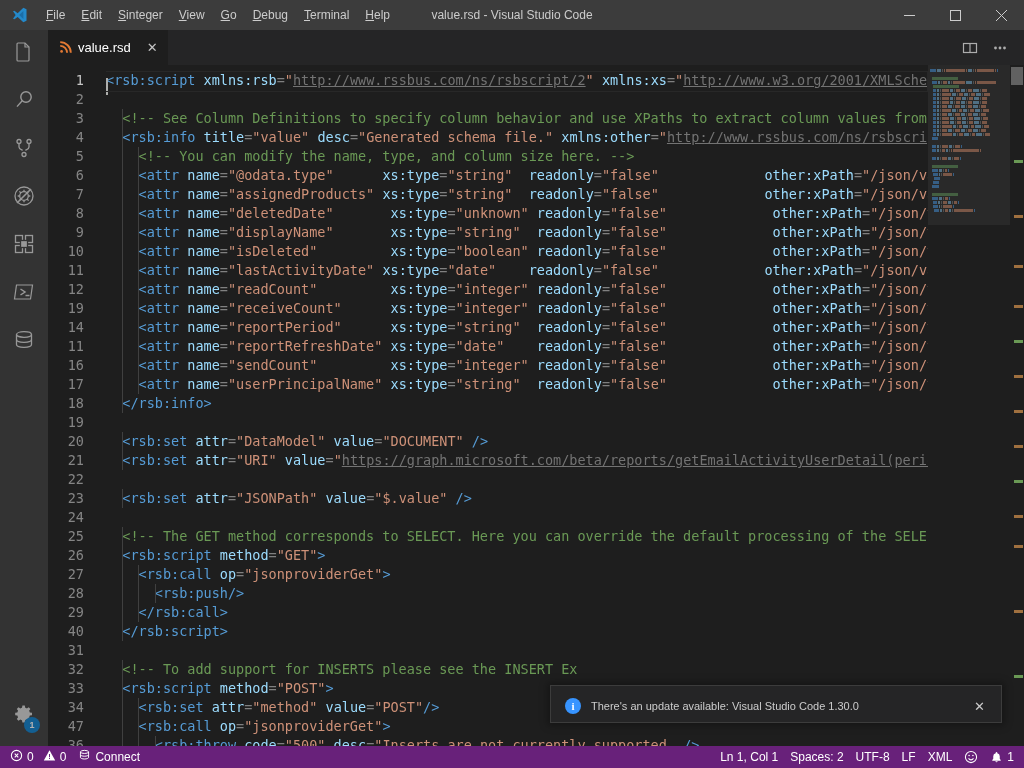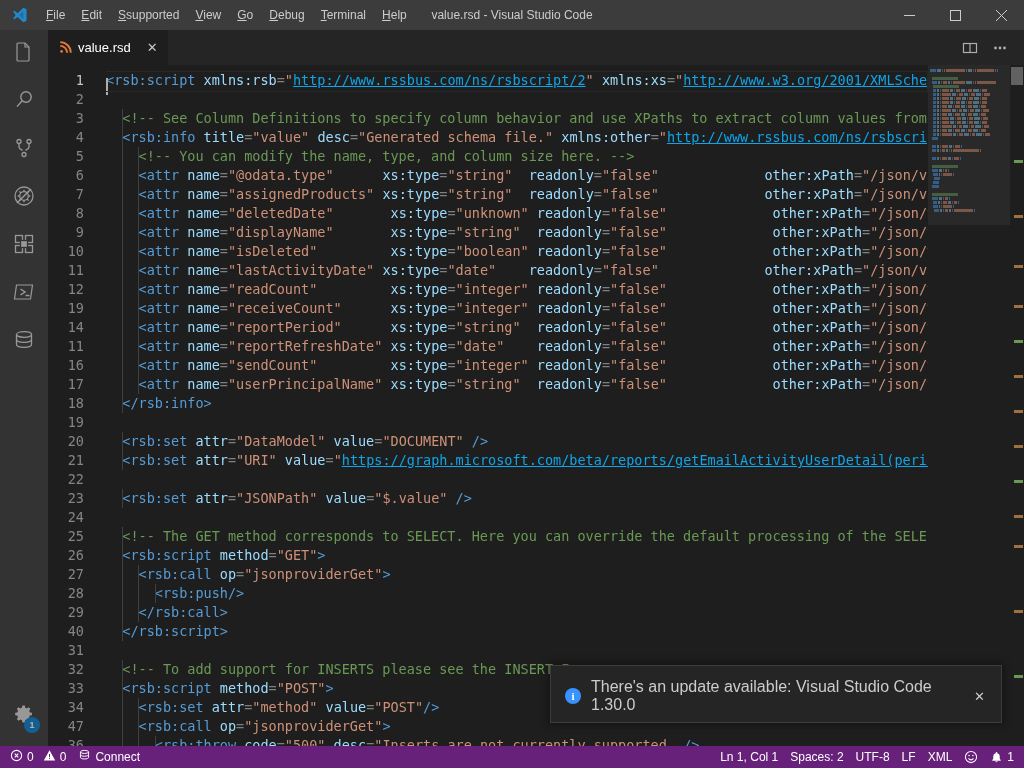--- a/index.html
+++ b/index.html
@@ -81,21 +81,21 @@
   .code .ln { height: 19px; position: relative; }
   .code .ln.cursorline::after {
     content: ""; position: absolute; left: -58px; right: 0; top: 0; height: 19px;
     border: 1px solid #282828; pointer-events: none;
   }
   .tag { color: #569cd6; }
   .attr { color: #9cdcfe; }
   .str { color: #ce9178; }
   .cmt { color: #6a9955; }
   .pun { color: #808080; }
-  .lnk { color: #0ea5e9; text-decoration: underline; }
+  .lnk { color: #737373; text-decoration: underline; }
   .plain { color: #d4d4d4; }
   .indent {
     border-left: 1px solid #404040; position: absolute; top: 0; bottom: 0; width: 0;
   }
   .cursor {
     display: inline-block; width: 2px; height: 17px; background: #aeafad;
     vertical-align: text-bottom; position: absolute; left: 0; top: 7px;
   }
 
   
@@ -116,21 +116,21 @@
     position: absolute; right: 22px; bottom: 45px; width: 452px; background: #252526;
     border: 1px solid #3c3c3c; box-shadow: 0 0 8px 2px rgba(0,0,0,0.36);
     z-index: 50; padding: 0;
   }
   .notif-row { display: flex; align-items: center; padding: 12px 12px 8px 14px; }
   .notif-ico {
     width: 16px; height: 16px; border-radius: 50%; background: #3794ff; color: #fff;
     font-size: 11px; font-weight: bold; display: flex; align-items: center; justify-content: center;
     flex: 0 0 16px; font-family: "Liberation Serif", serif;
   }
-  .notif-msg { flex: 1; color: #cccccc; font-size: 16px; padding-left: 10px; }
+  .notif-msg { flex: 1; color: #cccccc; font-size: 11px; padding-left: 10px; }
   .notif-x { color: #cccccc; font-size: 13px; padding: 0 4px; }
   .notif-btns { display: flex; justify-content: flex-end; gap: 8px; padding: 4px 12px 14px 12px; }
   .nbtn {
     background: #0e639c; color: #ffffff; font-size: 12.5px; padding: 7px 14px;
     border: none; font-family: "Liberation Sans", sans-serif;
   }
 
   
   .statusbar {
     height: 22px; flex: 0 0 22px; background: #68217a; color: #ffffff;
@@ -148,21 +148,21 @@
   <div class="titlebar">
     <div class="vsicon">
       <svg width="18" height="18" viewBox="0 0 24 24" aria-hidden="true">
         <path d="M17.8 2.3 10.2 9.5 5.9 6.2 4 7.1l3.5 4.9L4 16.9l1.9.9 4.3-3.3 7.6 7.2L22 19.6V4.4L17.8 2.3z" fill="#2489ca"></path>
         <path d="M17.8 6.6v10.8l-5.6-5.4 5.6-5.4z" fill="#1b6ea8"></path>
       </svg>
     </div>
     <div class="menubar">
       <div class="menu-item"><u>F</u><span>ile</span></div>
       <div class="menu-item"><u>E</u><span>dit</span></div>
-      <div class="menu-item"><u>S</u><span>supported</span></div>
+      <div class="menu-item"><u>S</u><span>integer</span></div>
       <div class="menu-item"><u>V</u><span>iew</span></div>
       <div class="menu-item"><u>G</u><span>o</span></div>
       <div class="menu-item"><u>D</u><span>ebug</span></div>
       <div class="menu-item"><u>T</u><span>erminal</span></div>
       <div class="menu-item"><u>H</u><span>elp</span></div>
     </div>
     <div class="title-center">value.rsd - Visual Studio Code</div>
     <div class="wincontrols">
       <div class="wc">
         <svg width="11" height="11" viewBox="0 0 11 11">

